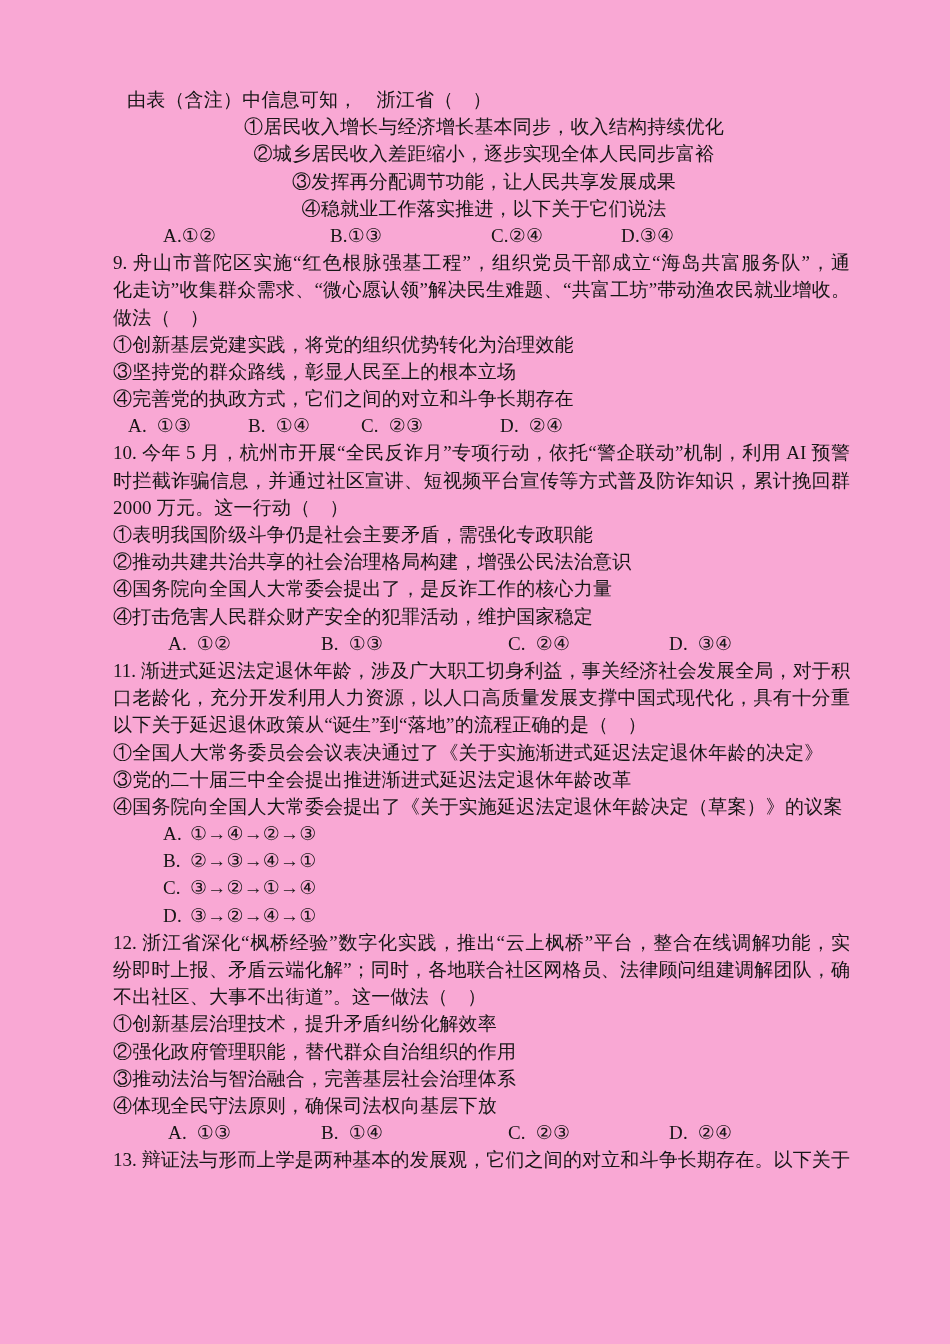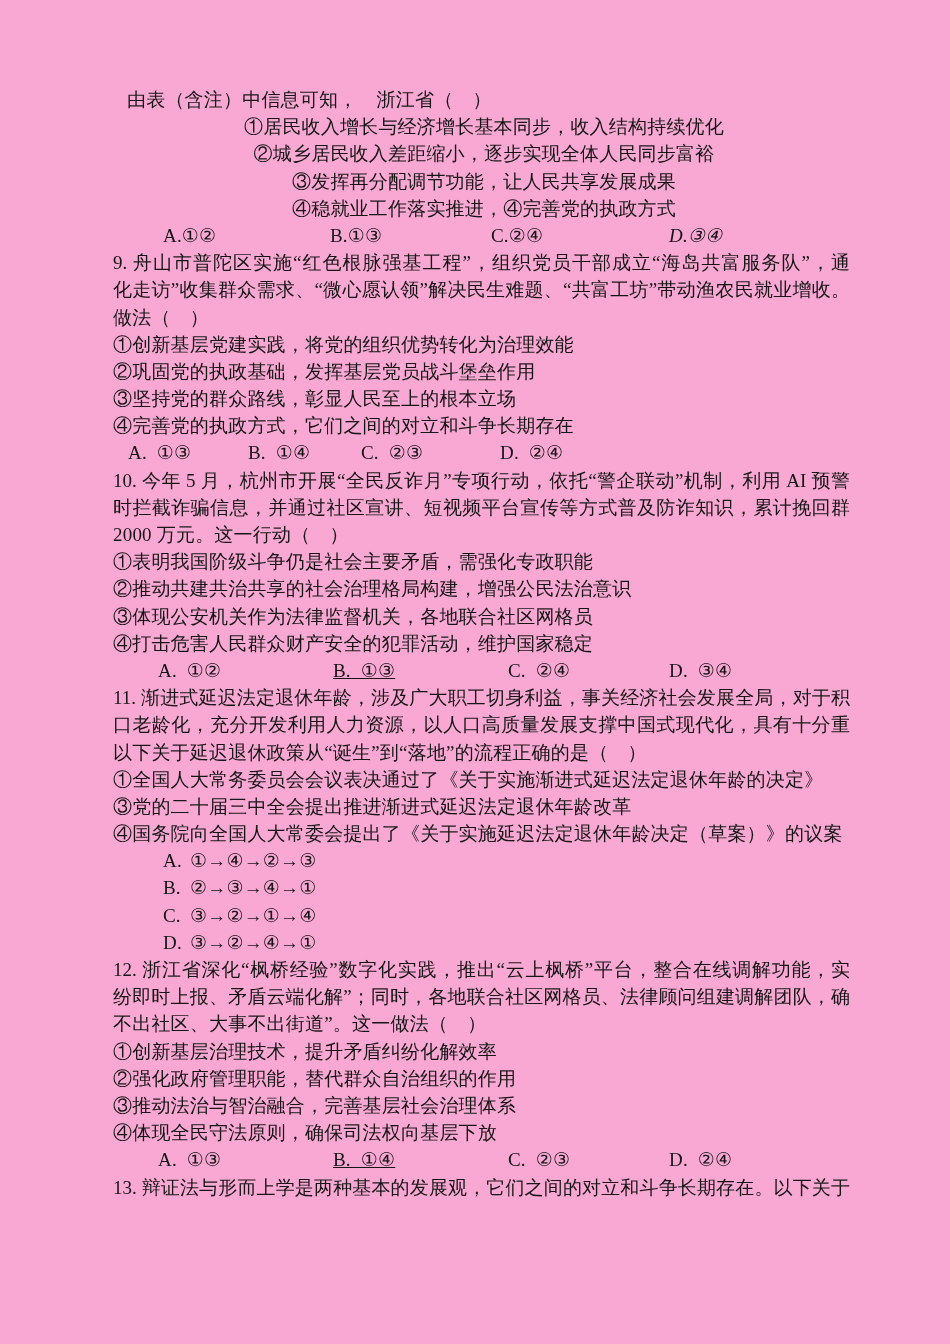--- a/index.html
+++ b/index.html
@@ -36,54 +36,53 @@
     overflow: hidden;
   }
   
   .cont  { padding-left: 14px; }
   .item8 { padding-left: 5px; text-align: center; }
   
   .choices-a .c, .choices-b .c, .choices-c .c {
     position: absolute; top: 0; white-space: pre;
   }
   .choices-a .c0 { left: 50px; }  .choices-a .c1 { left: 217px; font-family: Liberation Serif, serif; }
-  .choices-a .c2 { left: 378px; } .choices-a .c3 { left: 556px; font-style: italic; }
+  .choices-a .c2 { left: 378px; } .choices-a .c3 { left: 508px; }
   .choices-b .c0 { left: 15px; }  .choices-b .c1 { left: 135px; }
   .choices-b .c2 { left: 248px; } .choices-b .c3 { left: 387px; }
-  .choices-c .c0 { left: 45px; }  .choices-c .c1 { left: 220px; text-decoration: underline; }
+  .choices-c .c0 { left: 55px; }  .choices-c .c1 { left: 208px; }
   .choices-c .c2 { left: 395px; } .choices-c .c3 { left: 556px; }
   
   .seq { padding-left: 50px; }
   .seq-label { display: inline-block; width: 27px; }
 </style>
 </head>
 <body>
 
 <div class="page" style="background: #f9a8d4; color: rgb(22, 22, 22);">
   <div class="doc-body">
       <div class="line cont">由表（含注）中信息可知，　浙江省（　）</div>
       <div class="line item8">①居民收入增长与经济增长基本同步，收入结构持续优化</div>
       <div class="line item8">②城乡居民收入差距缩小，逐步实现全体人民同步富裕</div>
       <div class="line item8">③发挥再分配调节功能，让人民共享发展成果</div>
-      <div class="line item8">④稳就业工作落实推进，④完善党的执政方式</div>
+      <div class="line item8">④稳就业工作落实推进，以下关于它们说法</div>
       <div class="line choices-a"><span class="c c0">A.①②</span><span class="c c1">B.①③</span><span class="c c2">C.②④</span><span class="c c3">D.③④</span></div>
       <div class="line full">9. 舟山市普陀区实施“红色根脉强基工程”，组织党员干部成立“海岛共富服务队”，通过“网格</div>
       <div class="line full">化走访”收集群众需求、“微心愿认领”解决民生难题、“共富工坊”带动渔农民就业增收。这些</div>
       <div class="line body">做法（　）</div>
       <div class="line body">①创新基层党建实践，将党的组织优势转化为治理效能</div>
-      <div class="line body">②巩固党的执政基础，发挥基层党员战斗堡垒作用</div>
       <div class="line body">③坚持党的群众路线，彰显人民至上的根本立场</div>
       <div class="line body">④完善党的执政方式，它们之间的对立和斗争长期存在</div>
       <div class="line choices-b"><span class="c c0">A.  ①③</span><span class="c c1">B.  ①④</span><span class="c c2">C.  ②③</span><span class="c c3">D.  ②④</span></div>
       <div class="line full">10. 今年 5 月，杭州市开展“全民反诈月”专项行动，依托“警企联动”机制，利用 AI 预警系统实</div>
       <div class="line full">时拦截诈骗信息，并通过社区宣讲、短视频平台宣传等方式普及防诈知识，累计挽回群众损失超</div>
       <div class="line body">2000 万元。这一行动（　）</div>
       <div class="line body">①表明我国阶级斗争仍是社会主要矛盾，需强化专政职能</div>
       <div class="line body">②推动共建共治共享的社会治理格局构建，增强公民法治意识</div>
-      <div class="line body">③体现公安机关作为法律监督机关，各地联合社区网格员</div>
+      <div class="line body">④国务院向全国人大常委会提出了，是反诈工作的核心力量</div>
       <div class="line body">④打击危害人民群众财产安全的犯罪活动，维护国家稳定</div>
       <div class="line choices-c"><span class="c c0">A.  ①②</span><span class="c c1">B.  ①③</span><span class="c c2">C.  ②④</span><span class="c c3">D.  ③④</span></div>
       <div class="line full">11. 渐进式延迟法定退休年龄，涉及广大职工切身利益，事关经济社会发展全局，对于积极应对人</div>
       <div class="line full">口老龄化，充分开发利用人力资源，以人口高质量发展支撑中国式现代化，具有十分重大的意义。</div>
       <div class="line body">以下关于延迟退休政策从“诞生”到“落地”的流程正确的是（　）</div>
       <div class="line body">①全国人大常务委员会会议表决通过了《关于实施渐进式延迟法定退休年龄的决定》</div>
       <div class="line body">③党的二十届三中全会提出推进渐进式延迟法定退休年龄改革</div>
       <div class="line body">④国务院向全国人大常委会提出了《关于实施延迟法定退休年龄决定（草案）》的议案</div>
       <div class="line seq"><span class="seq-label">A.</span><span class="seq-val">①→④→②→③</span></div>
       <div class="line seq"><span class="seq-label">B.</span><span class="seq-val">②→③→④→①</span></div>

